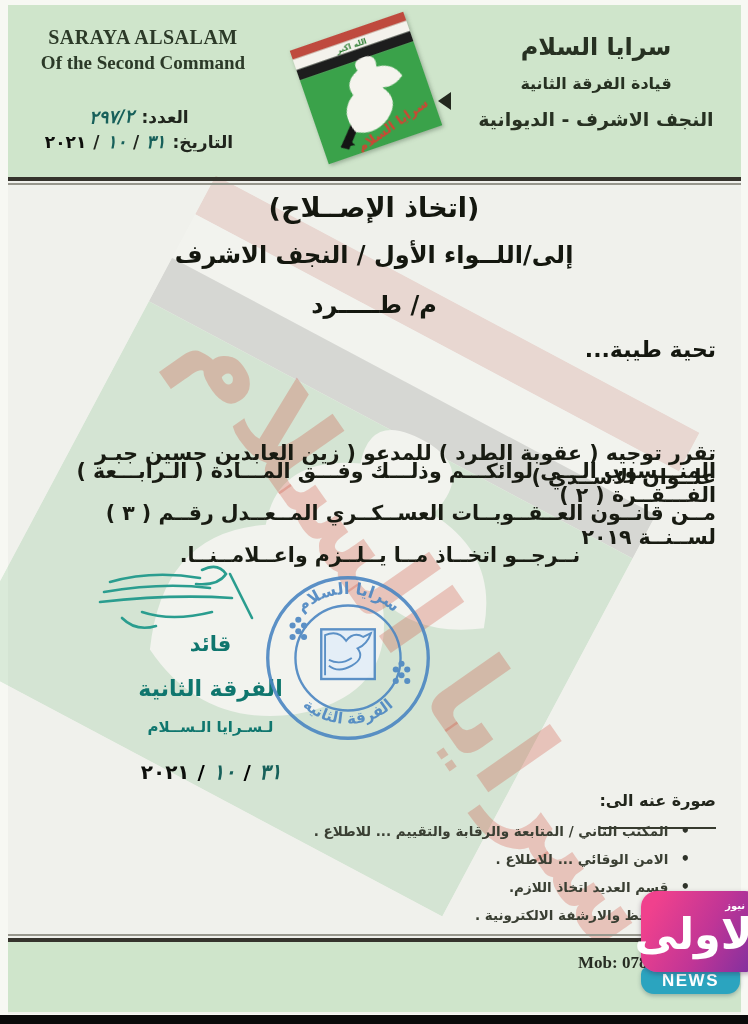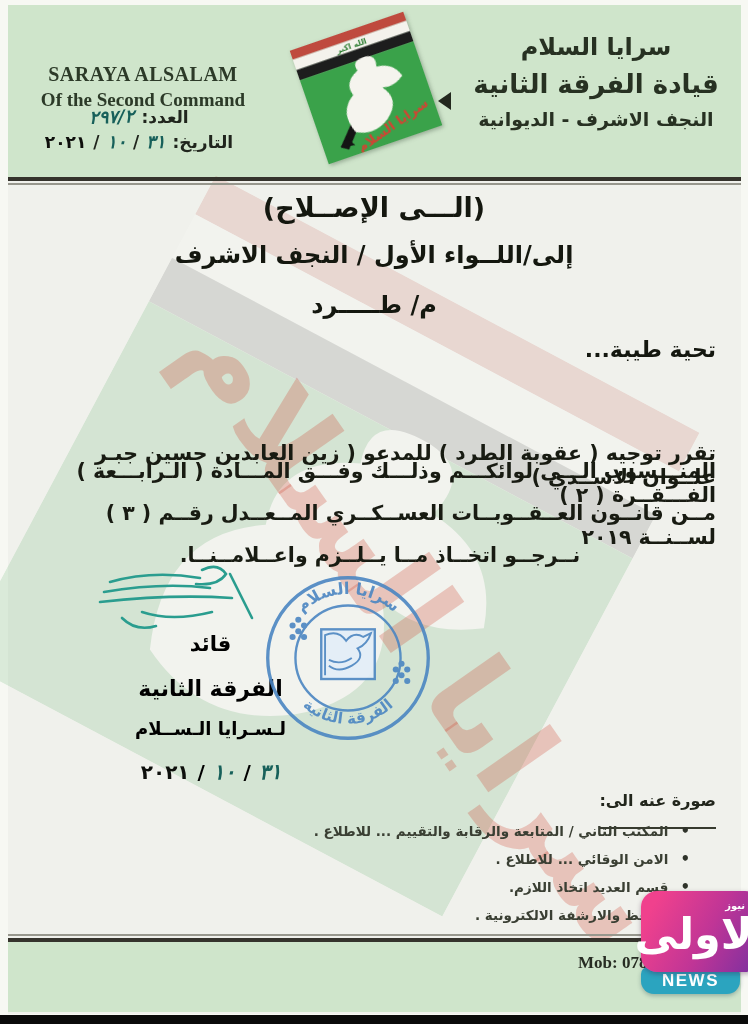--- a/index.html
+++ b/index.html
@@ -6,32 +6,32 @@
   .page{position:relative;width:748px;height:1024px;background:#f7f8f3;overflow:hidden;
         font-family:"DejaVu Sans",sans-serif;}
   .paper{position:absolute;left:8px;top:5px;width:733px;height:1009px;background:#f0f1ec;}
   
   .header-band{position:absolute;left:8px;top:5px;width:733px;height:172px;background:#cfe5cb;}
   .rule{position:absolute;left:8px;width:733px;z-index:4;}
   .rule .thick{height:4px;background:#35332c;}
   .rule .thin{height:2px;background:#97978d;margin-top:2px;}
   .rule-bottom .thin{margin-top:0;margin-bottom:2px;}
   .org-en{position:absolute;left:20px;top:26px;width:246px;text-align:center;color:#2c3a28;
-          font-family:"Liberation Serif",serif;z-index:3;margin-top:37px;}
+          font-family:"Liberation Serif",serif;z-index:3;}
   .org-en .l1{font-size:20px;font-weight:700;letter-spacing:.5px;}
   .org-en .l2,.org-en .l3{font-size:19px;font-weight:600;line-height:27px;}
   .ref-lines{position:absolute;left:14px;top:106px;width:250px;z-index:3;direction:rtl;color:#20251d;}
   .ref-row{display:flex;direction:rtl;align-items:baseline;gap:7px;justify-content:center;margin-bottom:4px;
            font-size:17px;font-weight:700;}
   .hand{color:#17605a;font-style:italic;font-weight:700;font-size:18px;transform:rotate(-2deg);display:inline-block;}
   .printed-year{color:#0e0f0c;font-weight:800;}
   .org-ar{position:absolute;left:468px;top:28px;width:256px;text-align:center;direction:rtl;
           color:#273122;font-weight:700;z-index:3;}
   .org-ar .a1{font-size:24px;line-height:38px;}
-  .org-ar .a2{font-size:26px;line-height:36px;}
+  .org-ar .a2{font-size:16px;line-height:36px;}
   .org-ar .a3{font-size:19px;line-height:34px;}
   
   .logo{position:absolute;left:306px;top:28px;width:120px;height:120px;transform:rotate(-19deg);z-index:3;}
   .logo svg{width:100%;height:100%;display:block;filter:drop-shadow(1px 2px 2px rgba(40,60,40,.35));}
   
   .wm-logo{position:absolute;left:55px;top:272px;width:548px;height:548px;transform:rotate(28deg);
            opacity:.15;z-index:1;}
   .wm-logo svg{width:100%;height:100%;display:block;}
   .wm-callig{position:absolute;left:268px;top:286px;font-size:118px;font-weight:800;direction:rtl;
              color:rgba(208,72,52,.27);transform:rotate(55deg);transform-origin:0 0;white-space:nowrap;
@@ -44,25 +44,25 @@
   .greeting{position:absolute;right:32px;top:337px;font-size:22px;font-weight:800;direction:rtl;
             color:#14170f;z-index:2;}
   .bodyline{position:absolute;right:32px;width:686px;text-align:right;direction:rtl;font-size:20.5px;
             font-weight:800;color:#181b12;z-index:2;}
   .b1{top:374px;}.b2{top:417px;margin-top:24px;}.b3{top:459px;}.b4{top:501px;}
   .b5{top:543px;right:auto;left:150px;width:460px;text-align:center;}
   .closing{position:absolute;left:378px;top:567px;width:170px;text-align:center;font-size:21px;
            font-weight:800;color:#14170f;direction:rtl;z-index:2;}
   
   .signature{position:absolute;left:82px;top:560px;width:205px;height:80px;z-index:3;}
-  .signer{position:absolute;left:118px;width:185px;text-align:center;font-weight:800;color:#000000;
+  .signer{position:absolute;left:118px;width:185px;text-align:center;font-weight:800;color:#0f766e;
           direction:rtl;z-index:2;}
   .s1{top:632px;font-size:21px;}
   .s2{top:676px;font-size:22px;}
-  .s3{top:718px;font-size:18px;}
+  .s3{top:718px;font-size:15px;}
   .sign-date{position:absolute;left:86px;top:760px;width:250px;display:flex;direction:rtl;
              justify-content:center;align-items:baseline;gap:8px;font-size:20px;font-weight:700;z-index:2;}
   .sign-date .hand{font-size:21px;}
   .sign-date .printed-year{font-size:20px;}
   
   .stamp{position:absolute;left:262px;top:572px;width:172px;height:172px;opacity:.9;z-index:3;}
   .stamp svg{width:100%;height:100%;display:block;}
   
   .dist-title{position:absolute;right:32px;top:791px;font-size:16px;font-weight:800;color:#22261c;
               direction:rtl;border-bottom:2px solid #373b2f;padding-bottom:17px;z-index:2;}
@@ -150,21 +150,21 @@
     <svg viewBox="0 0 100 100">
       <rect x="0" y="0" width="100" height="8" fill="#bf4a3e"></rect>
       <rect x="0" y="8" width="100" height="9" fill="#ffffff"></rect>
       <rect x="0" y="17" width="100" height="9" fill="#4a4a4a"></rect>
       <rect x="0" y="26" width="100" height="74" fill="#3aa24a"></rect>
       <path d="M30 82 Q22 62 38 52 Q34 40 48 34 Q45 24 58 25 Q67 26 64 36 Q78 37 82 50 Q72 57 63 54 Q74 68 59 80 Q45 90 30 82 Z" fill="#ffffff"></path>
     </svg>
   </div>
   <div class="wm-callig">سرايا السلام</div>
 
-  <div class="ctr slogan">(الـــى الإصــلاح)</div>
+  <div class="ctr slogan">(اتخاذ الإصــلاح)</div>
   <div class="ctr subject">م/ طـــــرد</div>
   <div class="ctr to-line">إلى/اللــواء الأول / النجف الاشرف</div>
   <div class="greeting">تحية طيبة...</div>
 
   <div class="bodyline b2">تقرر توجيه ( عقوبة الطرد ) للمدعو ( زين العابدين حسين جبـر علــوان الاســدي )</div>
   <div class="bodyline b3">المنـــسوب الـــى لوائكـــم وذلـــك وفـــق المـــادة ( الـرابـــعة ) الفـــقــرة ( ٢ )</div>
   <div class="bodyline b4">مــن قانــون العــقــوبــات العســكــري المــعــدل رقــم ( ٣ ) لســنــة ٢٠١٩</div>
   <div class="bodyline b5">نــرجــو اتخــاذ مــا يــلــزم واعــلامــنــا.</div>
 
 

